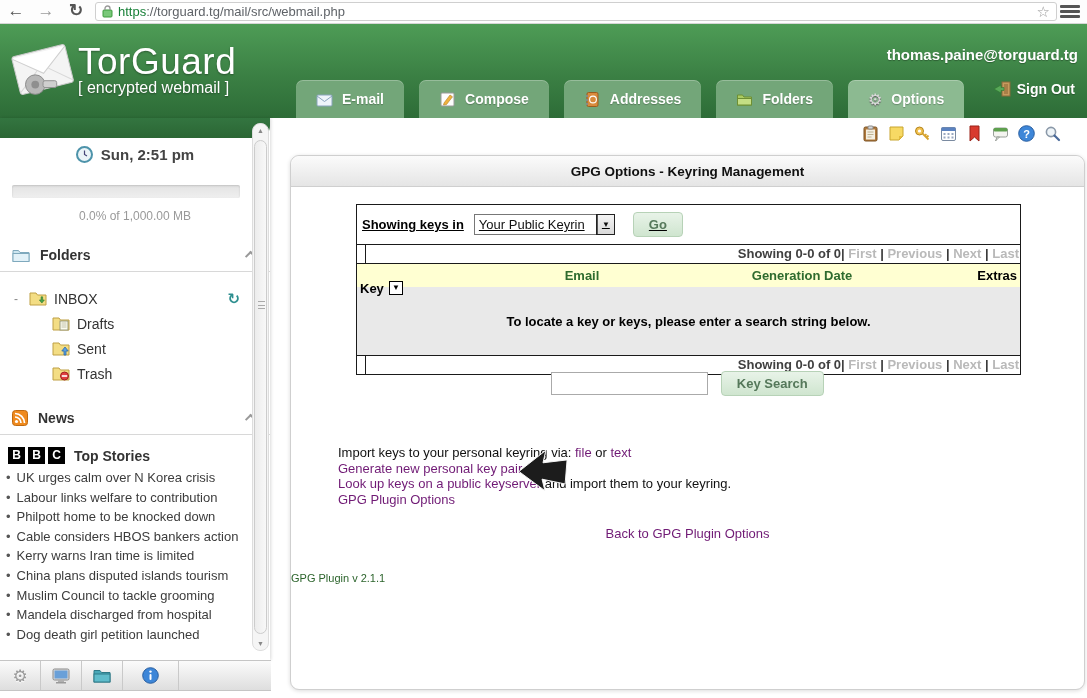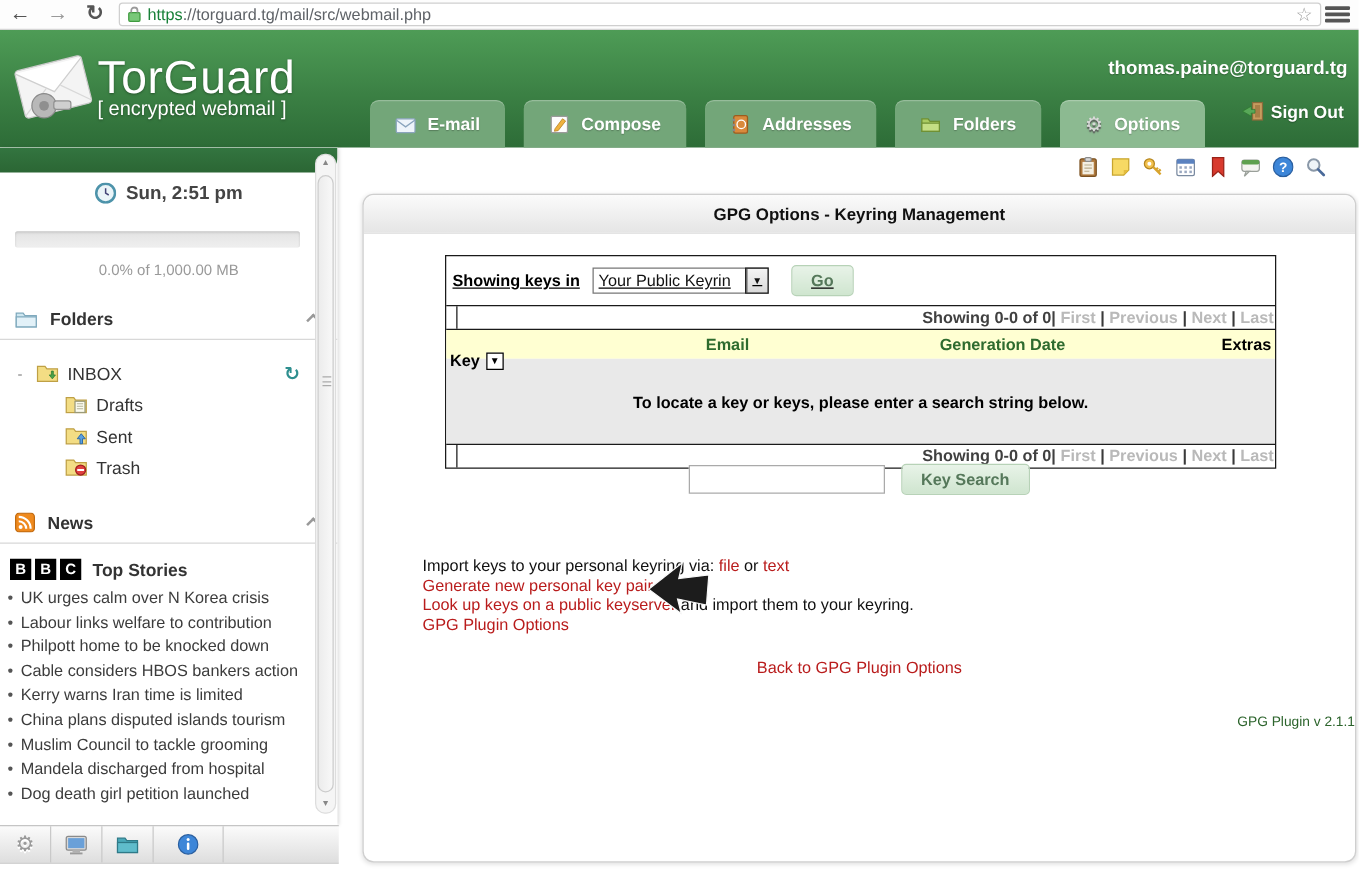--- a/index.html
+++ b/index.html
@@ -81,34 +81,34 @@
   .fs-btn { width:17px; height:19px; background:linear-gradient(#f4f4f4,#d9d9d9); border-left:1px solid #555; outline:1px solid #222; font-size:8px; color:#111; display:flex; align-items:center; justify-content:center; }
   .btn-green { display:inline-block; background:linear-gradient(#e8f3e8,#cfe5cf); border:1px solid #b7d2b7; border-radius:4px; color:#55785a; font-weight:bold; font-size:13px; padding:4px 15px; cursor:pointer; }
   .kt-pag { display:flex; border-bottom:1px solid #1a1a1a; height:19px; }
   .kt-pag.bottom { border-bottom:none; border-top:1px solid #1a1a1a; }
   .pag-stub { width:9px; border-right:1px solid #1a1a1a; }
   .pag-body { flex:1; text-align:right; line-height:18px; white-space:nowrap; padding-right:1px; }
   .pag-showing { font-weight:bold; color:#404040; }
   .pag-link { color:#b9b9b9; font-weight:bold; cursor:pointer; }
   .pag-sep { color:#3a3a3a; font-weight:bold; }
   .kt-head { background:#ffffd2; height:23px; display:flex; align-items:center; font-weight:bold; }
-  .col-key { width:130px; padding-left:3px; color:#000; display:flex; align-items:center; gap:5px;margin-top:26px; }
+  .col-key { width:130px; padding-left:3px; color:#000; display:flex; gap:5px;margin-top:26px; }
   .sort-btn { width:14px; height:14px; background:#fff; border:1px solid #000; font-size:8px; line-height:12px; text-align:center; color:#000; cursor:pointer; }
   .col-email { width:190px; text-align:center; color:#2e6b2e; }
   .col-gen { width:250px; text-align:center; color:#2e6b2e; }
   .col-extras { flex:1; text-align:right; padding-right:3px; color:#000; }
   .kt-msg { height:68px; background:#e9e9e9; display:flex; align-items:center; justify-content:center; font-weight:bold; color:#000; }
 
   .search-row { position:absolute; top:215px; left:0; width:100%; text-align:center; }
   .search-input { width:157px; height:23px; border:1px solid #aaa; margin-right:8px; font-size:13px; padding:0 4px; vertical-align:middle; }
 
   .links-block { position:absolute; left:47px; top:289px; font-size:13px; line-height:15.7px; color:#111; }
-  .glink { color:#b91c1c; cursor:pointer; }
+  .glink { color:#701a75; cursor:pointer; }
   .center-link { position:absolute; top:370px; width:100%; text-align:center; font-size:13px; }
-  .version { position:absolute; top:416px; width:100%; text-align:right; font-size:11px; color:#2c642c;padding-left:28px; }
+  .version { position:absolute; top:416px; width:100%; text-align:left; font-size:11px; color:#2c642c; }
 
   .arrow-annot { position:absolute; left:517px; top:447px; z-index:20; pointer-events:none; }
 </style>
 </head>
 <body>
 
 <div class="chrome">
   <div class="nav-btn" style="left:3px;">←</div>
   <div class="nav-btn fwd" style="left:33px;">→</div>
   <div class="nav-btn" style="left:63px;">↻</div>

